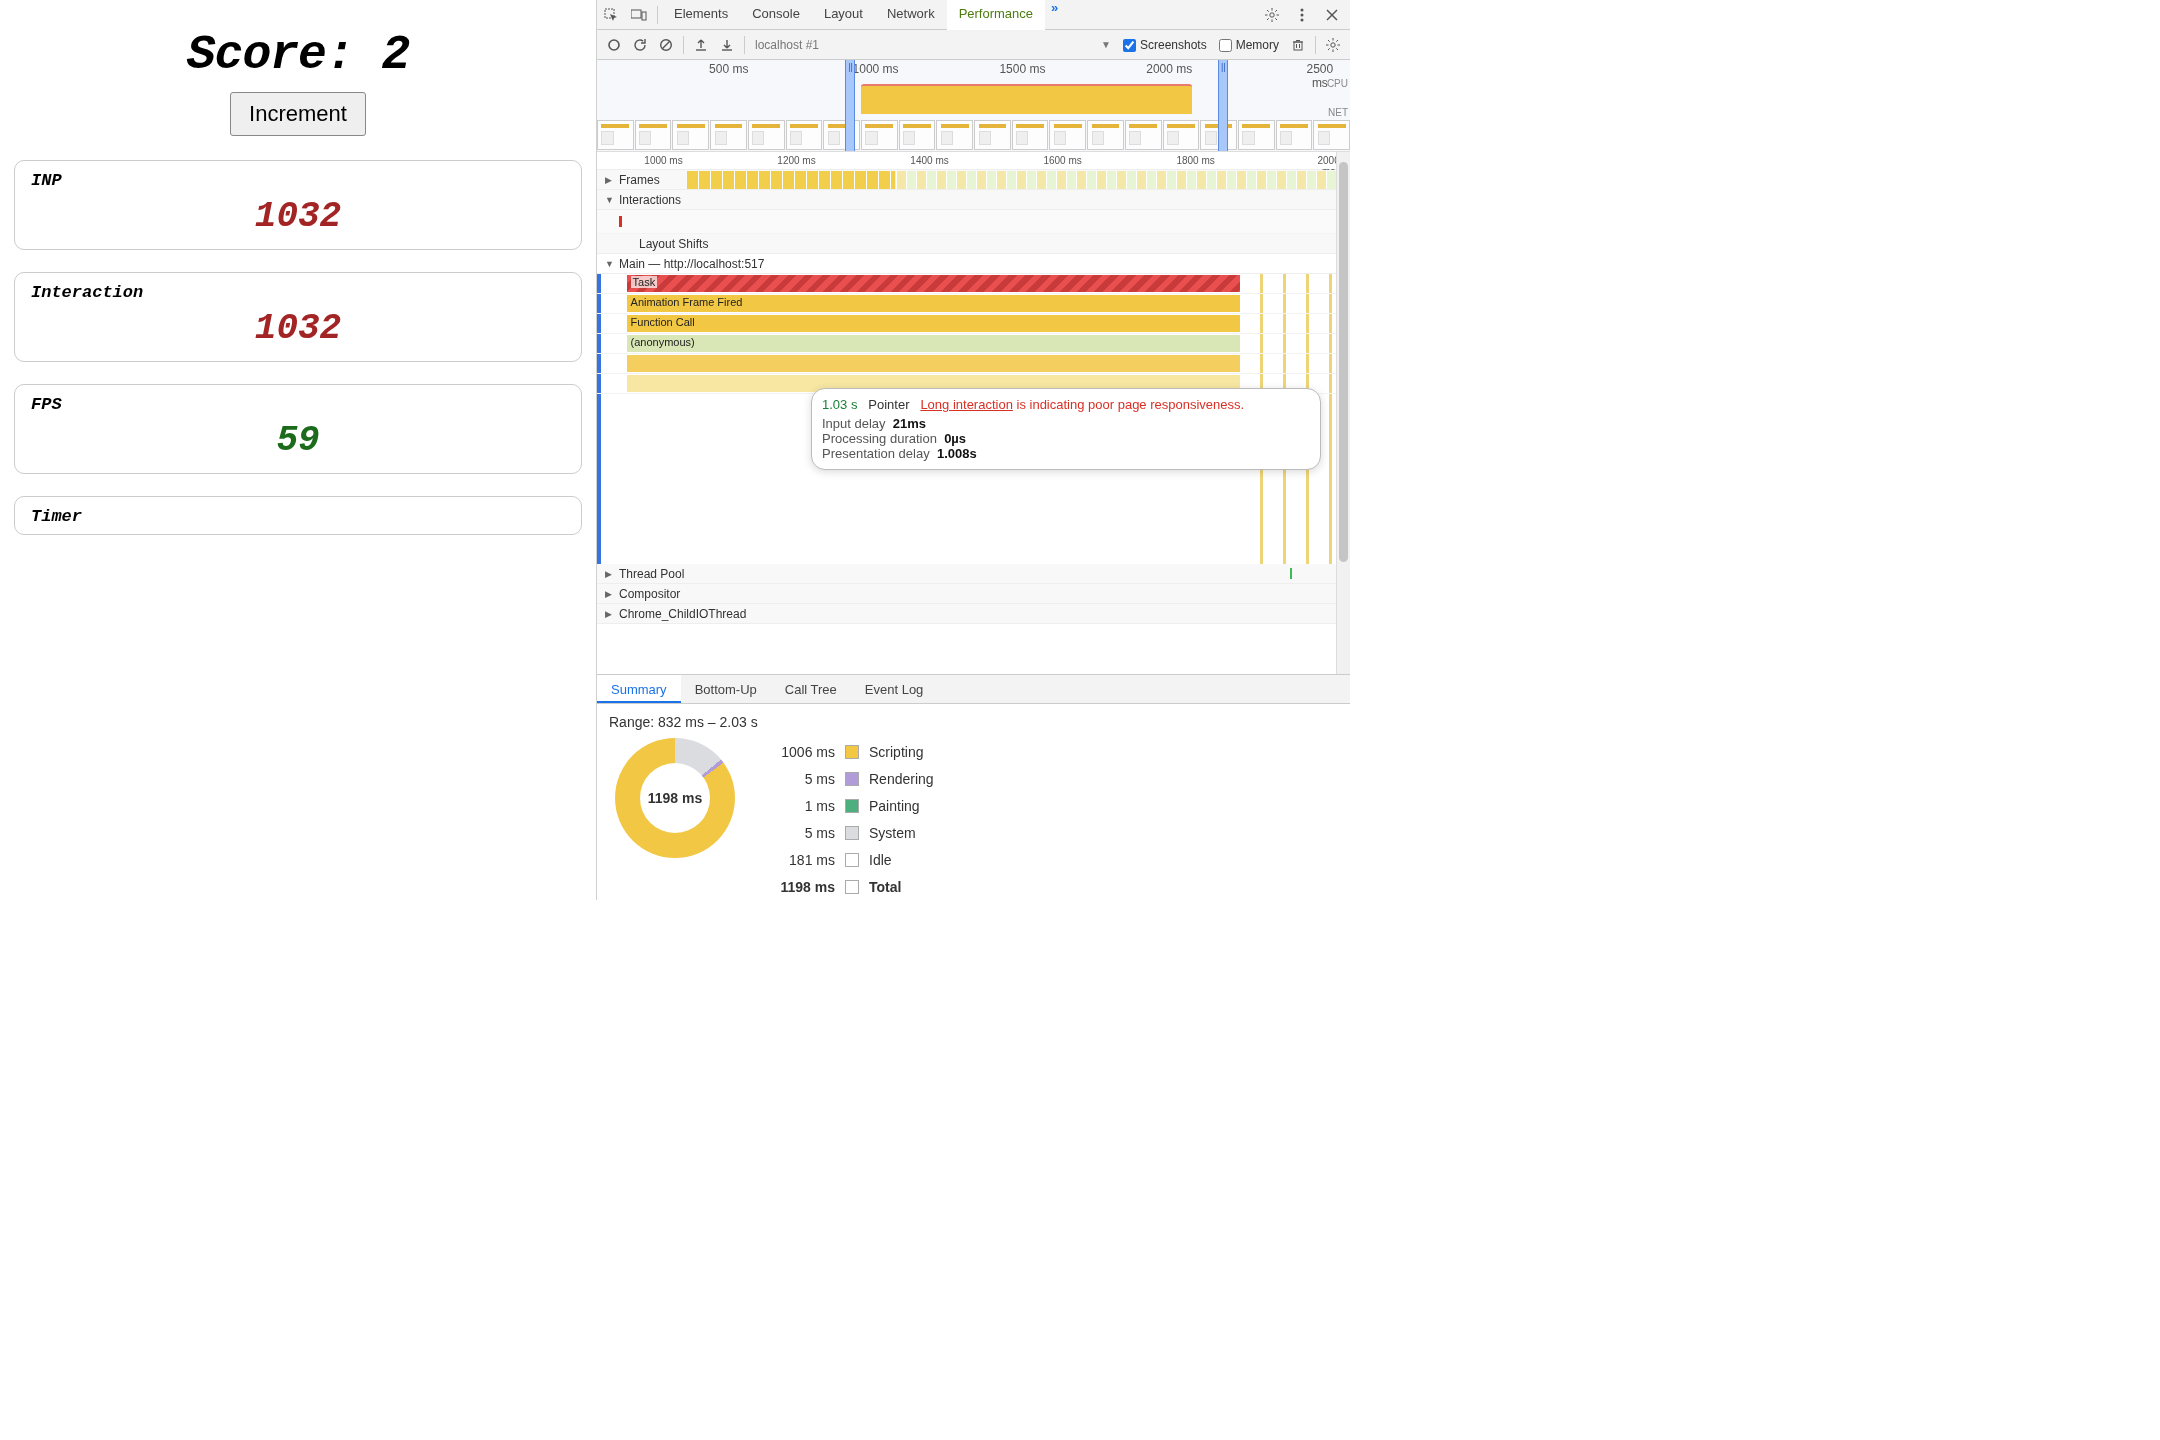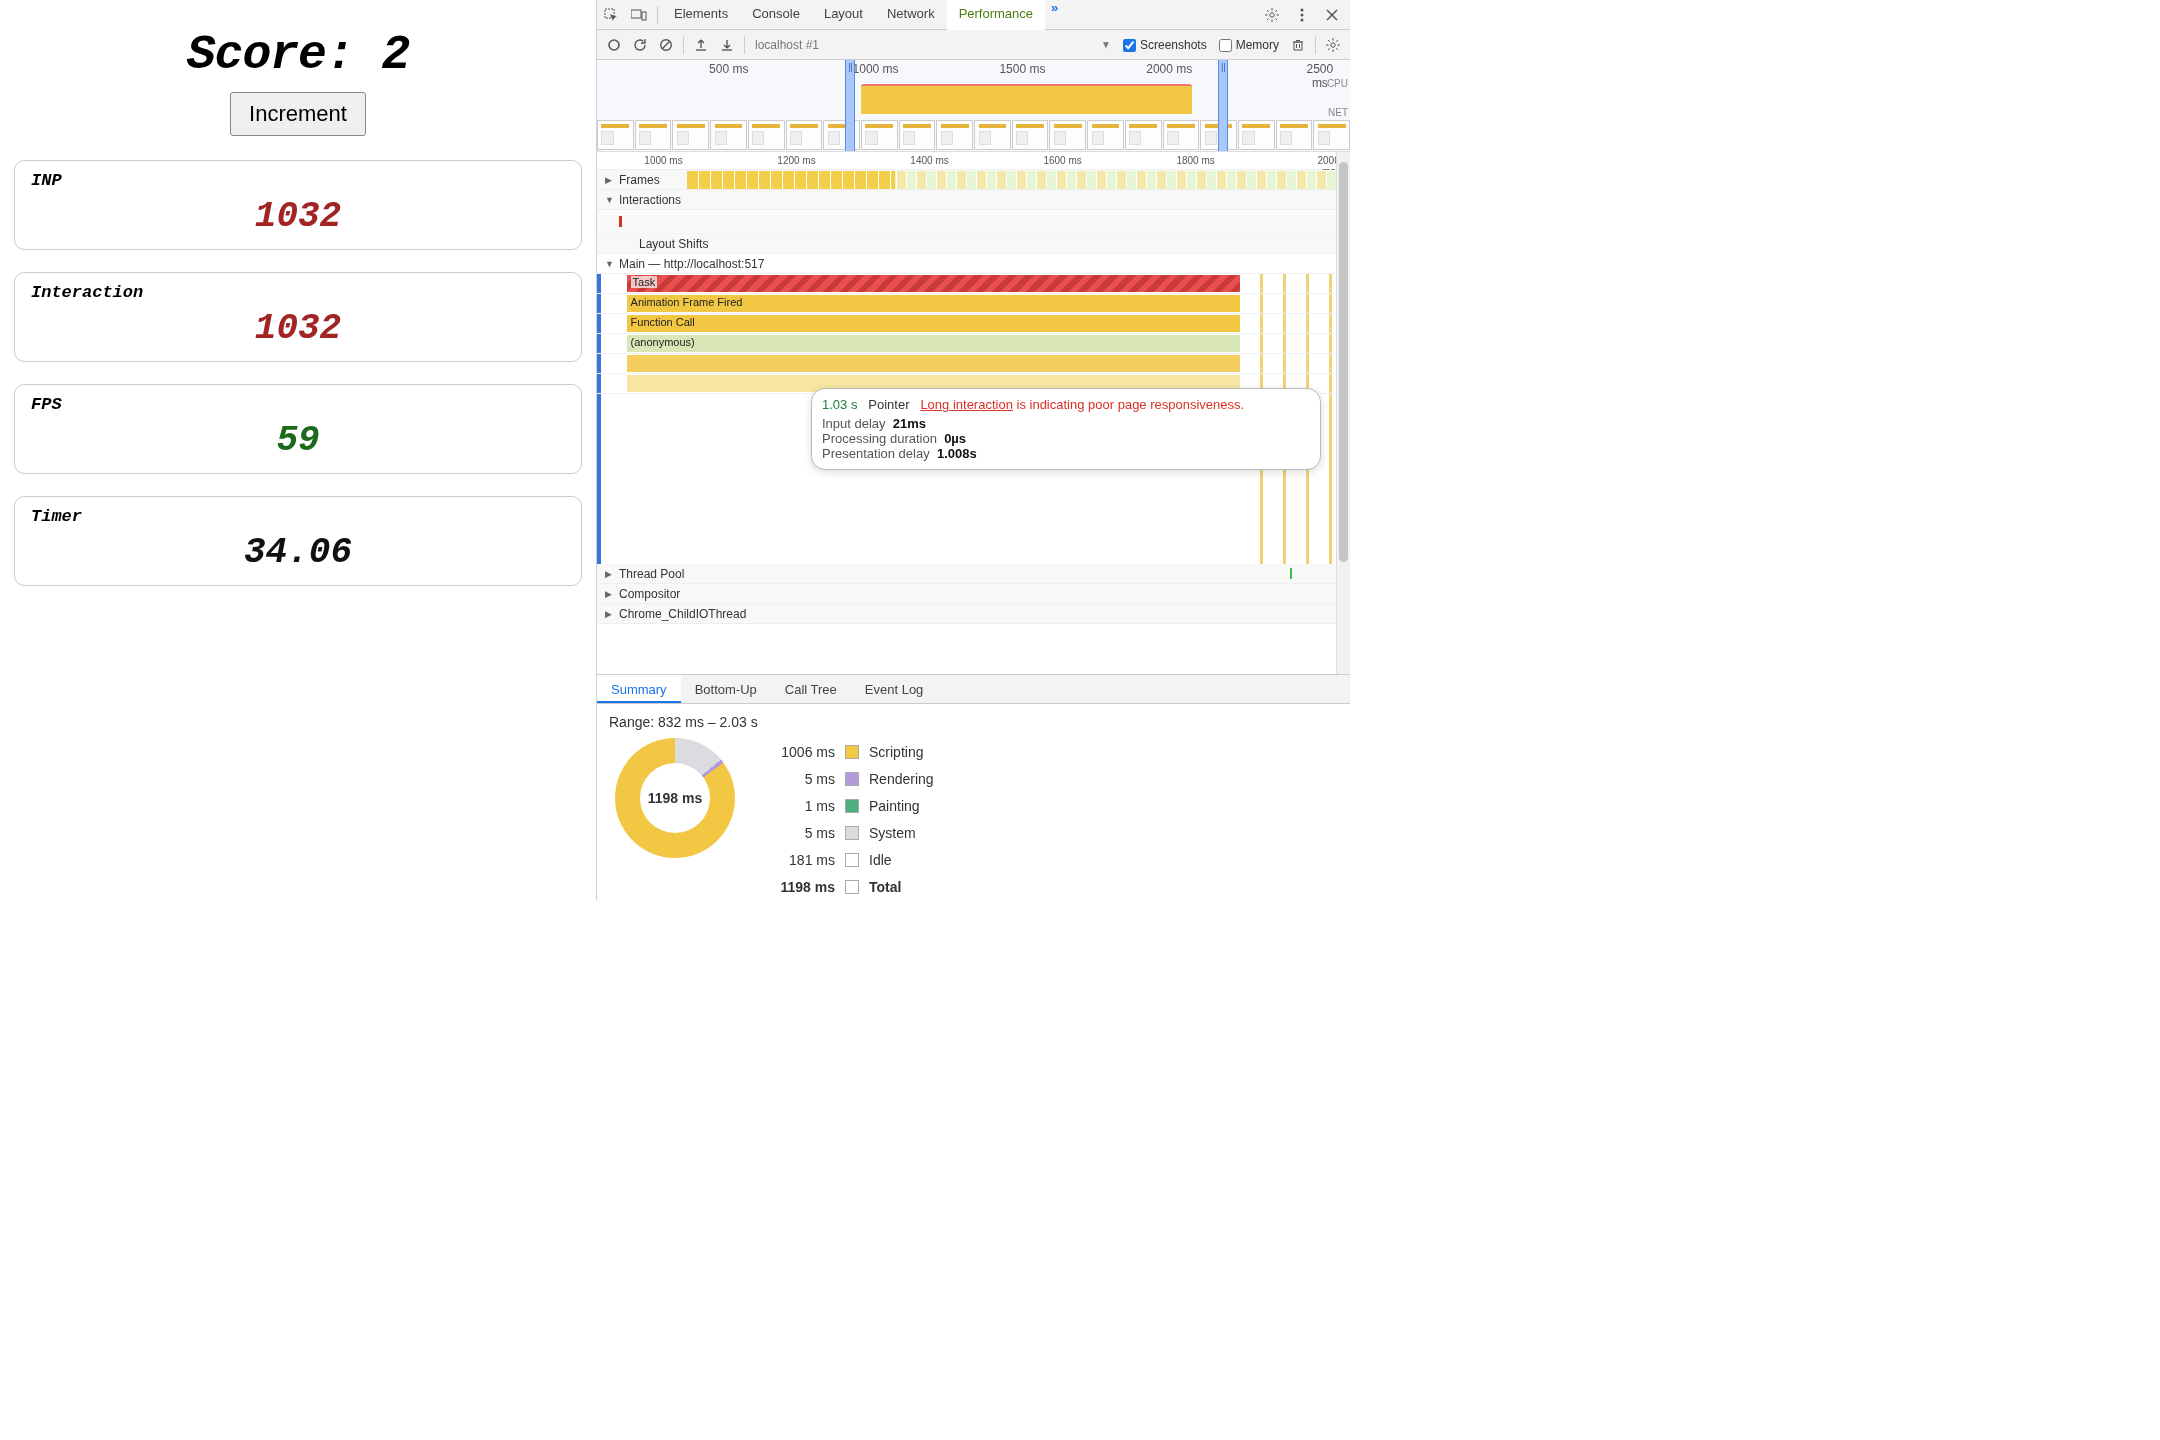--- a/index.html
+++ b/index.html
@@ -125,21 +125,20 @@
     <div class="card-value val-red">1032</div>
   </div>
 
   <div class="card">
     <div class="card-label">FPS</div>
     <div class="card-value val-green">59</div>
   </div>
 
   <div class="card">
     <div class="card-label">Timer</div>
-    <div class="card-value val-black">34.06</div>
   </div>
 </div>
 
 <div class="devtools">
 
   <div class="dt-top">
     <div class="dt-toolbtn">
       <svg width="14" height="14" viewBox="0 0 14 14">
           <rect x="1" y="1" width="9" height="9" fill="none" stroke="#555" stroke-dasharray="2 1"></rect>
           <path d="M6 6 L13 9 L10 10 L9 13 Z" fill="#555"></path>

